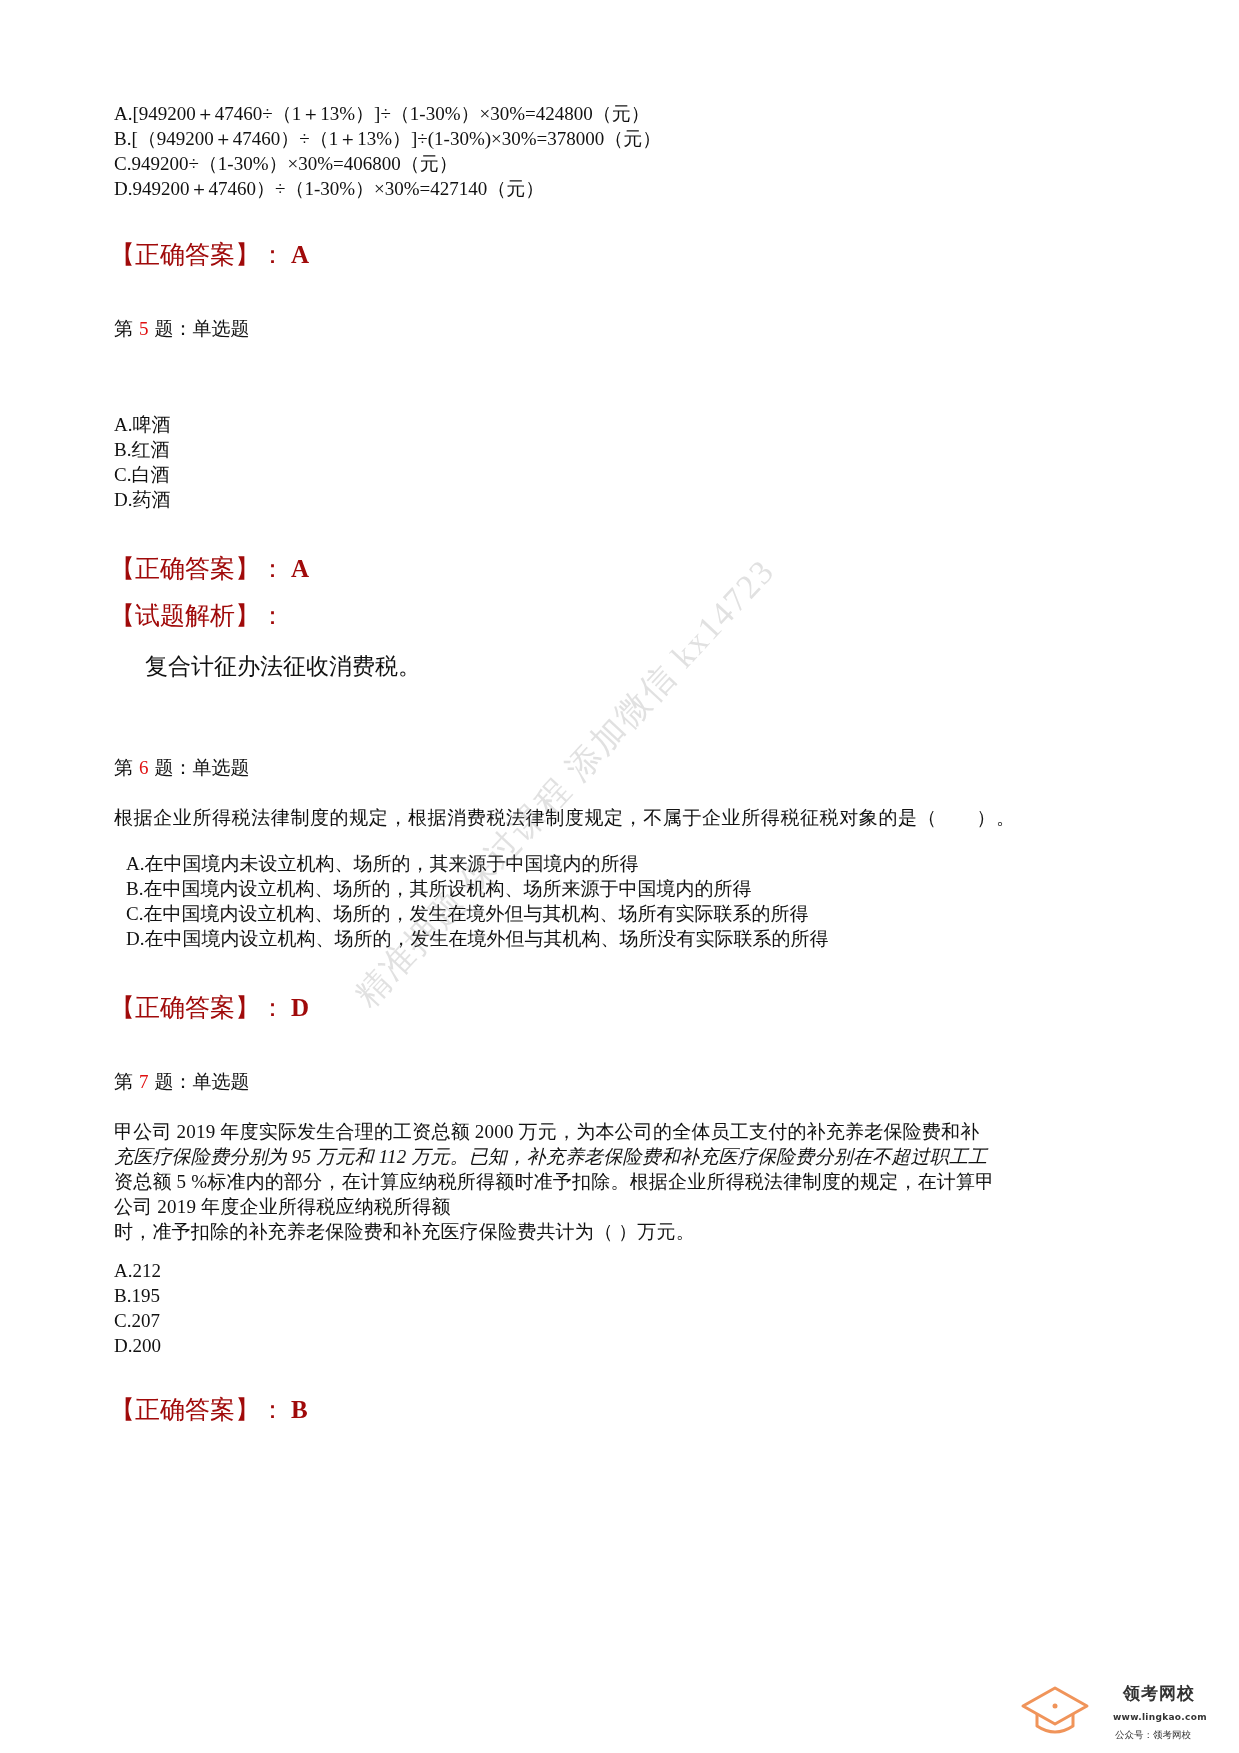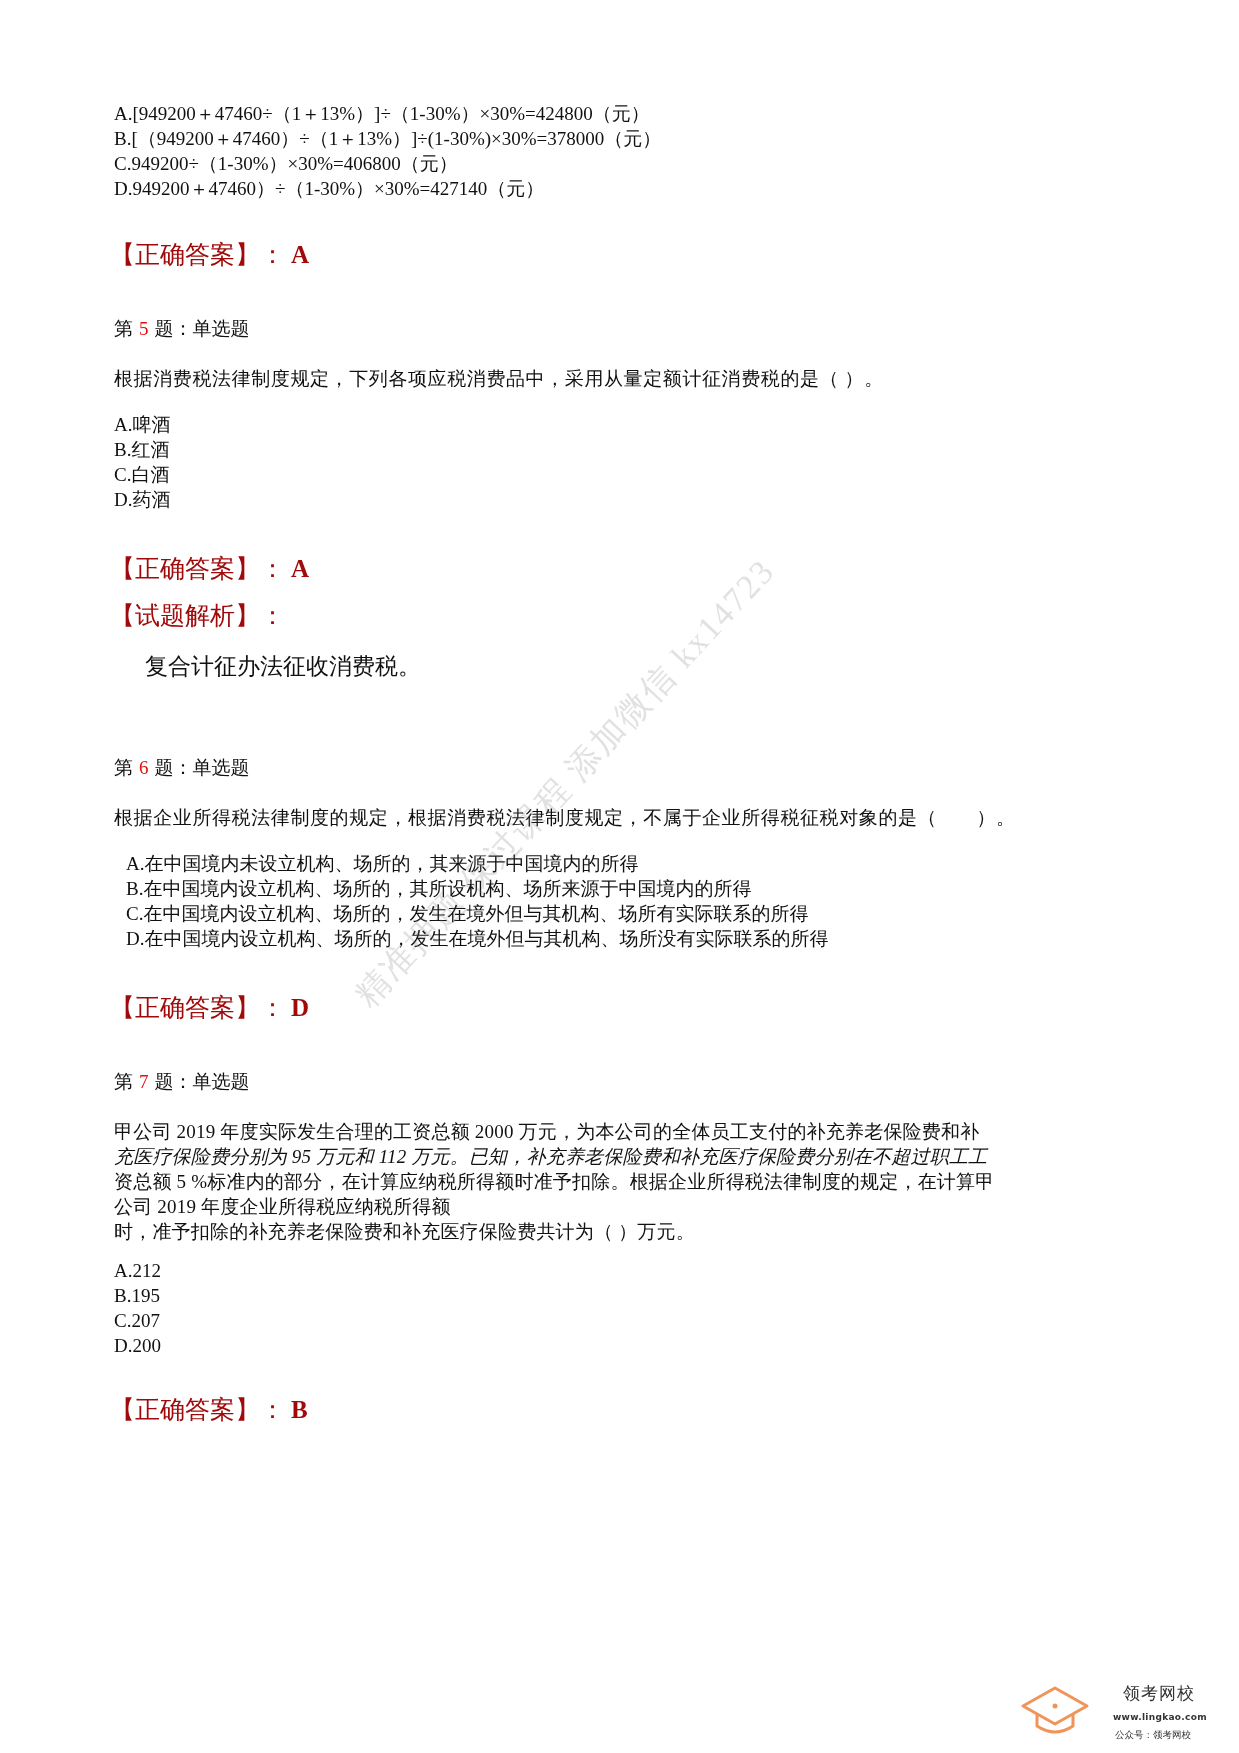--- a/index.html
+++ b/index.html
@@ -71,21 +71,21 @@
     .logo-icon {
       position: absolute;
       left: 0; top: 20px;
       width: 80px; height: 60px;
     }
     .logo-name {
       position: absolute;
       left: 108px; top: 22px;
       font-family: "DejaVu Sans", sans-serif;
       font-size: 17px;
-      font-weight: normal;
+      font-weight: bold;
       color: #333333;
       letter-spacing: 1px;
     }
     .logo-url {
       position: absolute;
       left: 98px; top: 52px;
       font-family: "DejaVu Sans", sans-serif;
       font-size: 9px;
       font-weight: bold;
       color: #333333;
@@ -112,21 +112,20 @@
   </div>
 
   <div class="abs answer" style="left:110px; top:242px;">
     <span>【正确答案】：</span><span class="val">A</span>
   </div>
 
   <div class="abs qhead" style="left:114px; top:316px;">
     <span>第</span><span class="qnum">5</span><span>题：单选题</span>
   </div>
 
-  <div class="abs line" style="left:114px; top:366px; letter-spacing:0.6px;">根据消费税法律制度规定，下列各项应税消费品中，采用从量定额计征消费税的是（ ）。</div>
 
   <div class="abs opt-list" style="left:114px; top:412px;">
     <span class="line">A.啤酒</span>
     <span class="line">B.红酒</span>
     <span class="line">C.白酒</span>
     <span class="line">D.药酒</span>
   </div>
 
   <div class="abs answer" style="left:110px; top:556px;">
     <span>【正确答案】：</span><span class="val">A</span>

